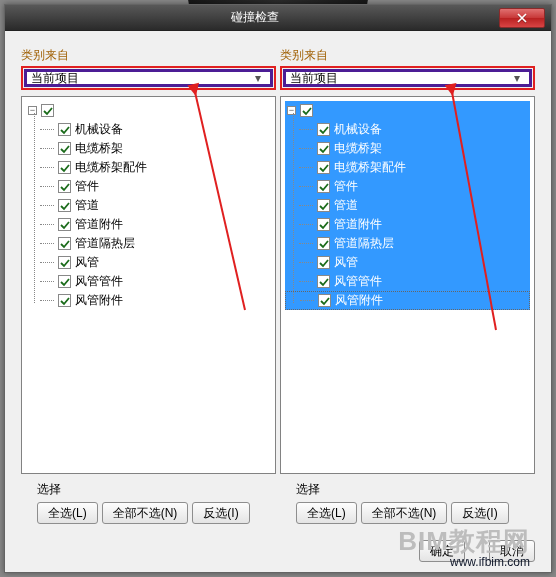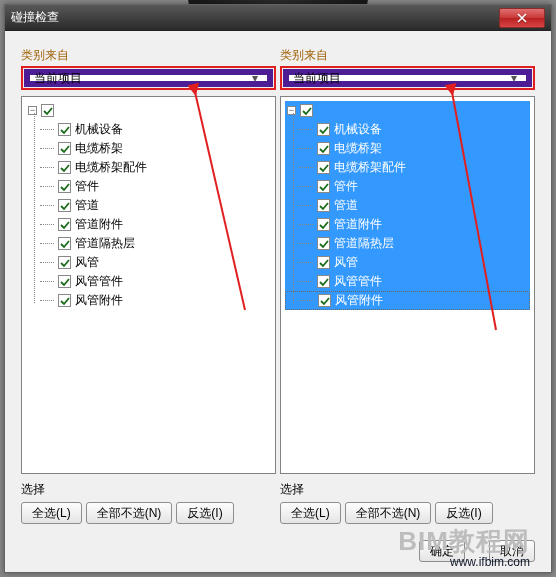--- a/index.html
+++ b/index.html
@@ -1,42 +1,42 @@
 <!DOCTYPE html>
 <html><head>
 <meta charset="utf-8">
 <style>
   *{box-sizing:border-box;margin:0;padding:0;font-family:"Microsoft YaHei",SimSun,Arial,sans-serif;font-size:12px;}
   body{background:#888;width:556px;height:577px;position:relative;overflow:hidden;}
   .window{position:absolute;left:4px;top:4px;right:4px;bottom:4px;background:#f0f0f0;border:1px solid #646464;box-shadow:0 0 6px rgba(0,0,0,.4);}
-  .titlebar{height:26px;background:linear-gradient(#585858,#2a2a2a);border-bottom:1px solid #222;display:flex;align-items:center;padding:0 6px;}
+  .titlebar{height:26px;background:linear-gradient(#585858,#2a2a2a);border-bottom:1px solid #222;display:flex;align-items:center;padding:0 6px;text-align:center;}
   .titlebar-text{color:#fff;flex:1;}
   .close-btn{width:46px;height:20px;background:linear-gradient(#e07070,#c83838 49%,#b82020 50%,#d84444);border:1px solid #8a2a2a;border-radius:2px;display:flex;align-items:center;justify-content:center;color:#fff;font-weight:bold;cursor:pointer;}
   .close-btn svg{filter:drop-shadow(0 1px 0 rgba(0,0,0,.3));}
   .deco{position:absolute;top:-8px;left:50%;transform:translateX(-50%);width:180px;height:32px;background:radial-gradient(120px 40px at 50% 10%,#2c2c2c,#111);border-radius:0 0 60px 60px;z-index:-1;}
   .body{position:absolute;top:26px;left:0;right:0;bottom:0;}
   .half{position:absolute;top:16px;width:255px;bottom:48px;}
   .half.left{left:16px;}
   .half.right{right:16px;}
   .lbl{color:#a16207;margin-bottom:2px;}
   .combo-wrap{height:24px;border:2px solid #e02020;padding:1px;margin-bottom:6px;}
-  .combo{width:100%;height:100%;background:#fff;border:6px solid #4c1d95;padding:0 4px;display:flex;align-items:center;justify-content:space-between;cursor:pointer;}
+  .combo{width:100%;height:100%;background:#fff;border:3px solid #4c1d95;padding:0 4px;display:flex;align-items:center;justify-content:space-between;cursor:pointer;}
   .combo-arrow{width:16px;height:16px;display:flex;align-items:center;justify-content:center;color:#555;}
   .list-box{border:1px solid #828282;background:#fff;height:378px;overflow:hidden;position:relative;padding:4px;}
   .tree-row{height:19px;display:flex;align-items:center;gap:4px;padding-left:2px;}
   .tree-row.indent{padding-left:22px;}
   .tree-row.sel{background:#3399ff;color:#fff;}
   .tree-row.sel-last{border:1px dotted #666;}
   .tree-row .toggle{width:9px;height:9px;border:1px solid #888;background:#fff;display:flex;align-items:center;justify-content:center;color:#555;font-size:9px;line-height:1;cursor:pointer;}
   .tree-dash{width:14px;height:1px;border-top:1px dotted #888;}
   .cb{width:13px;height:13px;background:#fff;border:1px solid #888;display:flex;align-items:center;justify-content:center;cursor:pointer;}
   .cb svg{display:block;}
   .vline{position:absolute;top:16px;left:12px;width:1px;border-left:1px dotted #888;}
   .half.right .tree-row:not(.root) .tree-dash,.half.left .tree-row:not(.root) .tree-dash{margin-left:-8px;}
-  .sel-bar{position:absolute;left:0;right:0;bottom:0;}
+  .sel-bar{position:absolute;left:16px;right:0;bottom:0;}
   .sel-lbl{margin:4px 0 4px 0;}
   .btn-row{display:flex;gap:4px;}
   .btn{height:22px;padding:0 10px;background:linear-gradient(#fdfdfd,#e4e4e4);border:1px solid #8e8e8e;border-radius:3px;cursor:pointer;display:flex;align-items:center;white-space:nowrap;}
   .footer{position:absolute;bottom:10px;right:16px;display:flex;gap:24px;margin-top:27px;}
   .annot{position:absolute;pointer-events:none;}
   .watermark{position:absolute;right:26px;bottom:8px;text-align:right;color:#aaa;font-family:Arial;line-height:1.1;pointer-events:none;}
   .watermark .big{font-size:26px;font-weight:bold;letter-spacing:1px;color:#bdbdbd;}
   .watermark .small{font-size:12px;color:#0f172a;}
 </style>
 </head>

